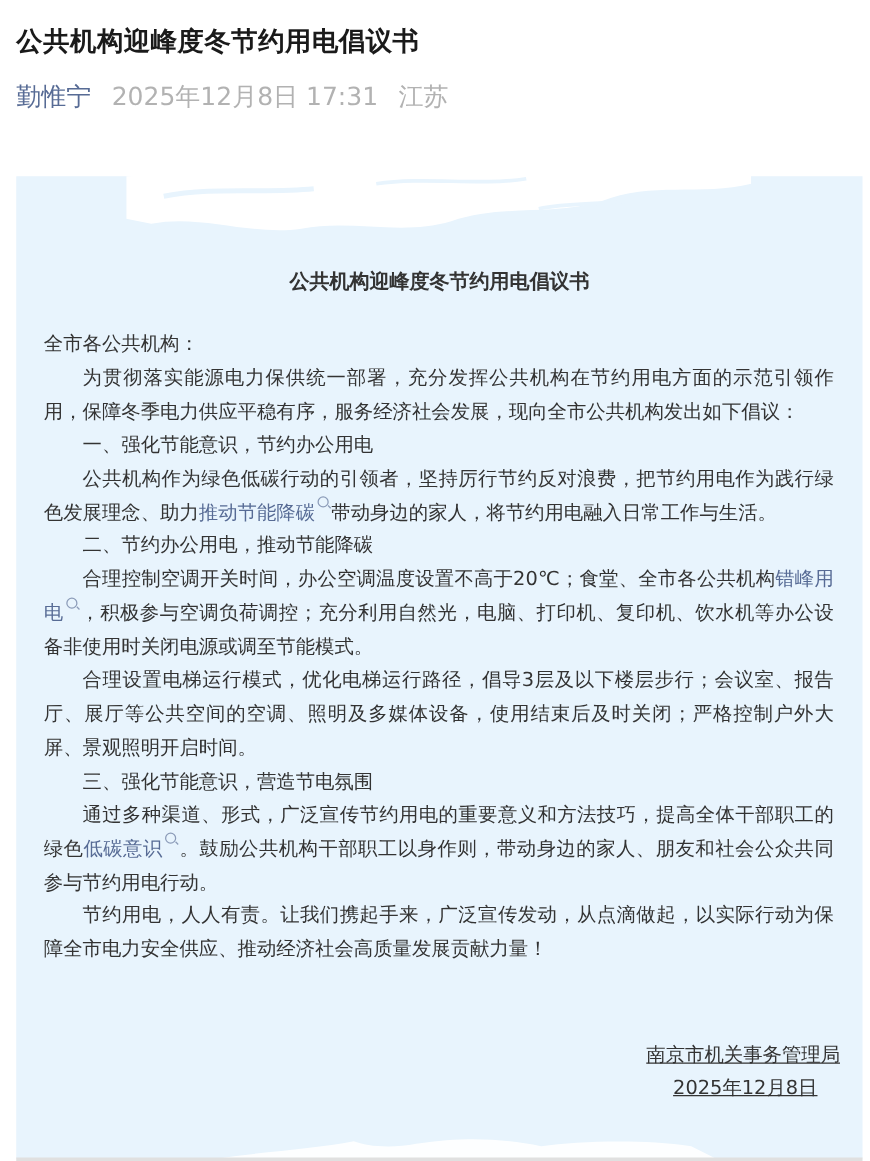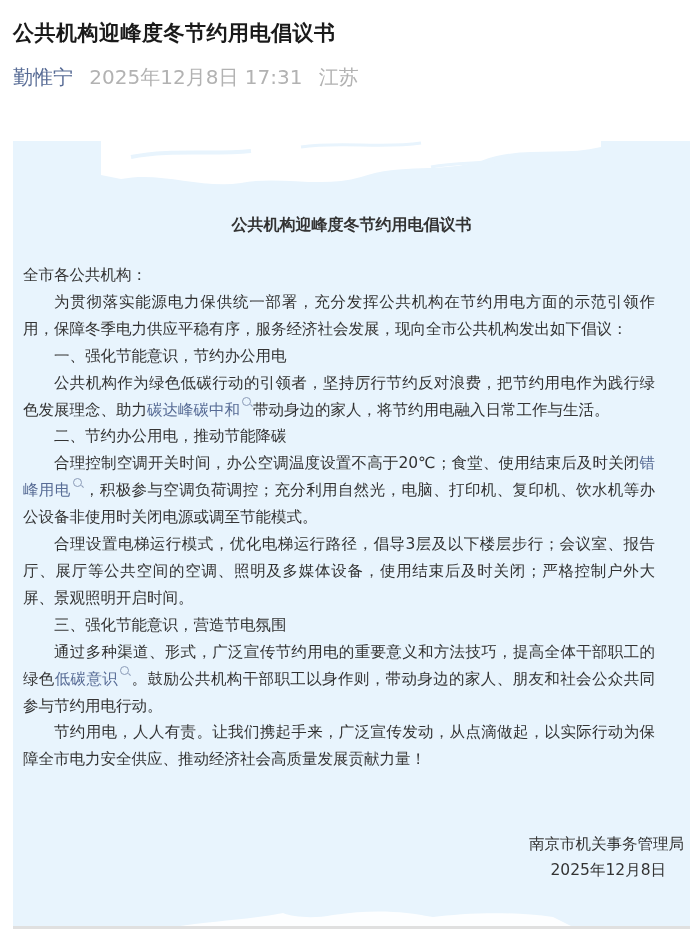--- a/index.html
+++ b/index.html
@@ -8,30 +8,30 @@
   .article-title { position:absolute; left:13px; top:19px; font-size:21px; font-weight:bold;
          color:#1a1a1a; letter-spacing:0.5px; margin:0; }
   .meta { position:absolute; left:13px; top:64px; font-size:20px; color:#b2b2b2; white-space:nowrap; }
   .meta .author { color:#576b95; margin-right:10px; }
   .meta .time { margin-right:10px; }
   .panel { position:absolute; left:13px; top:141px; width:677px; height:786px; background:#e8f4fd; }
   .clouds-top { position:absolute; left:88px; top:-14px; width:500px; height:62px; }
   .clouds-bottom { position:absolute; left:120px; bottom:0; width:460px; height:20px; }
   .doc-title { position:absolute; left:0; right:0; top:74px; text-align:center; font-size:16px;
          font-weight:bold; color:#333; }
-  .body-text { position:absolute; left:10px; top:121px; width:632px; font-size:15.5px;
+  .body-text { position:absolute; left:22px; top:121px; width:632px; font-size:15.5px;
          line-height:26.9px; color:#333; text-align:justify; }
   .body-text p { margin:0; }
   .indent { text-indent:2em; }
   .kw { color:#576b95; }
   .search-icon { display:inline-block; width:7px; height:7px; border:1px solid #8b9bb8; border-radius:50%;
          position:relative; vertical-align:super; margin:0 2px 0 2px; top:-2px; }
   .search-icon::after { content:""; position:absolute; width:3px; height:1px; background:#8b9bb8;
          right:-3px; bottom:-1px; transform:rotate(45deg); }
-  .sign { position:absolute; right:6px; top:690px; text-align:right; font-size:15.5px; line-height:26px; color:#333; }
+  .sign { position:absolute; right:18px; top:690px; text-align:right; font-size:15.5px; line-height:26px; color:#333;text-decoration:underline; }
   .sign .date { padding-right:18px; }
   .bottom-line { position:absolute; left:13px; top:926px; width:677px; height:3px; background:#e0e0e0; }
 </style>
 </head>
 <body>
 
 <h1 class="article-title">公共机构迎峰度冬节约用电倡议书</h1>
 <div class="meta">
   <span class="author">勤惟宁</span>
   <span class="time">2025年12月8日 17:31</span>
@@ -46,24 +46,24 @@
     <path d="M330 40 C360 34 390 38 420 30" stroke="#e8f4fd" stroke-width="3" fill="none"></path>
   </svg>
 
   <div class="doc-title">公共机构迎峰度冬节约用电倡议书</div>
 
   <div class="body-text">
     <p>全市各公共机构：</p>
     <p class="indent">为贯彻落实能源电力保供统一部署，充分发挥公共机构在节约用电方面的示范引领作用，保障冬季电力供应平稳有序，服务经济社会发展，现向全市公共机构发出如下倡议：</p>
 
     <p class="indent">一、强化节能意识，节约办公用电</p>
-    <p class="indent"><span>公共机构作为绿色低碳行动的引领者，坚持厉行节约反对浪费，把节约用电作为践行绿色发展理念、助力</span><span class="kw">碳达峰碳中和</span><span class="search-icon"></span><span>带动身边的家人，将节约用电融入日常工作与生活。</span></p>
+    <p class="indent"><span>公共机构作为绿色低碳行动的引领者，坚持厉行节约反对浪费，把节约用电作为践行绿色发展理念、助力</span><span class="kw">推动节能降碳</span><span class="search-icon"></span><span>带动身边的家人，将节约用电融入日常工作与生活。</span></p>
 
     <p class="indent">二、节约办公用电，推动节能降碳</p>
-    <p class="indent"><span>合理控制空调开关时间，办公空调温度设置不高于20℃；食堂、使用结束后及时关闭</span><span class="kw">错峰用电</span><span class="search-icon"></span><span>，积极参与空调负荷调控；充分利用自然光，电脑、打印机、复印机、饮水机等办公设备非使用时关闭电源或调至节能模式。</span></p>
+    <p class="indent"><span>合理控制空调开关时间，办公空调温度设置不高于20℃；食堂、全市各公共机构</span><span class="kw">错峰用电</span><span class="search-icon"></span><span>，积极参与空调负荷调控；充分利用自然光，电脑、打印机、复印机、饮水机等办公设备非使用时关闭电源或调至节能模式。</span></p>
     <p class="indent">合理设置电梯运行模式，优化电梯运行路径，倡导3层及以下楼层步行；会议室、报告厅、展厅等公共空间的空调、照明及多媒体设备，使用结束后及时关闭；严格控制户外大屏、景观照明开启时间。</p>
 
     <p class="indent">三、强化节能意识，营造节电氛围</p>
     <p class="indent"><span>通过多种渠道、形式，广泛宣传节约用电的重要意义和方法技巧，提高全体干部职工的绿色</span><span class="kw">低碳意识</span><span class="search-icon"></span><span>。鼓励公共机构干部职工以身作则，带动身边的家人、朋友和社会公众共同参与节约用电行动。</span></p>
 
     <p class="indent">节约用电，人人有责。让我们携起手来，广泛宣传发动，从点滴做起，以实际行动为保障全市电力安全供应、推动经济社会高质量发展贡献力量！</p>
   </div>
 
   <div class="sign">
     <div>南京市机关事务管理局</div>

